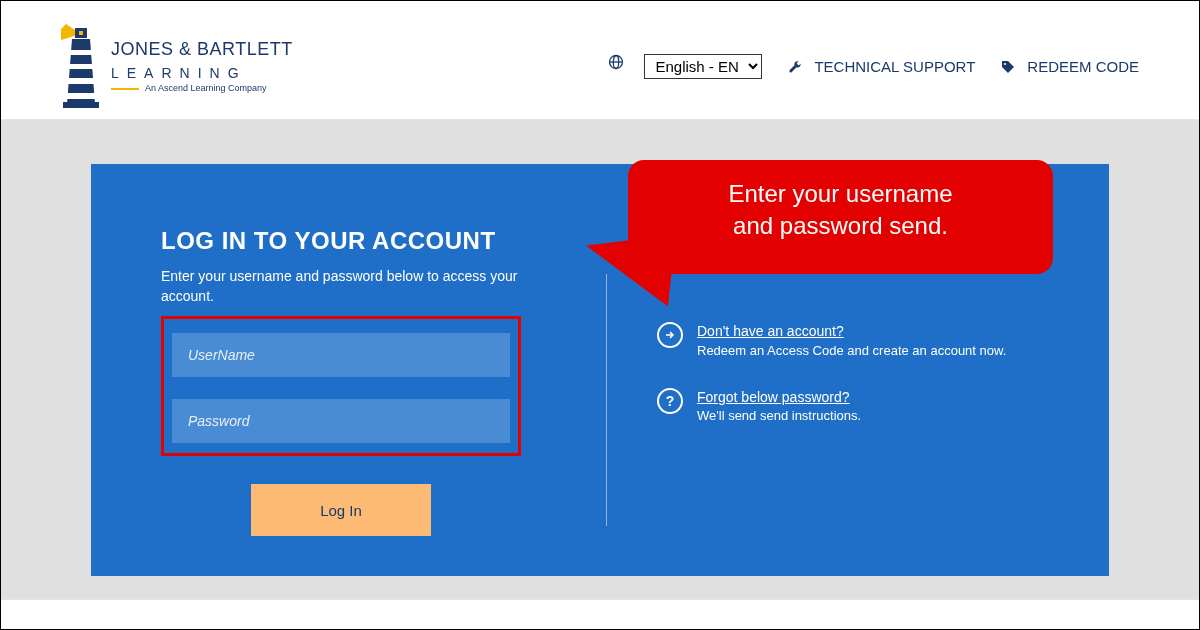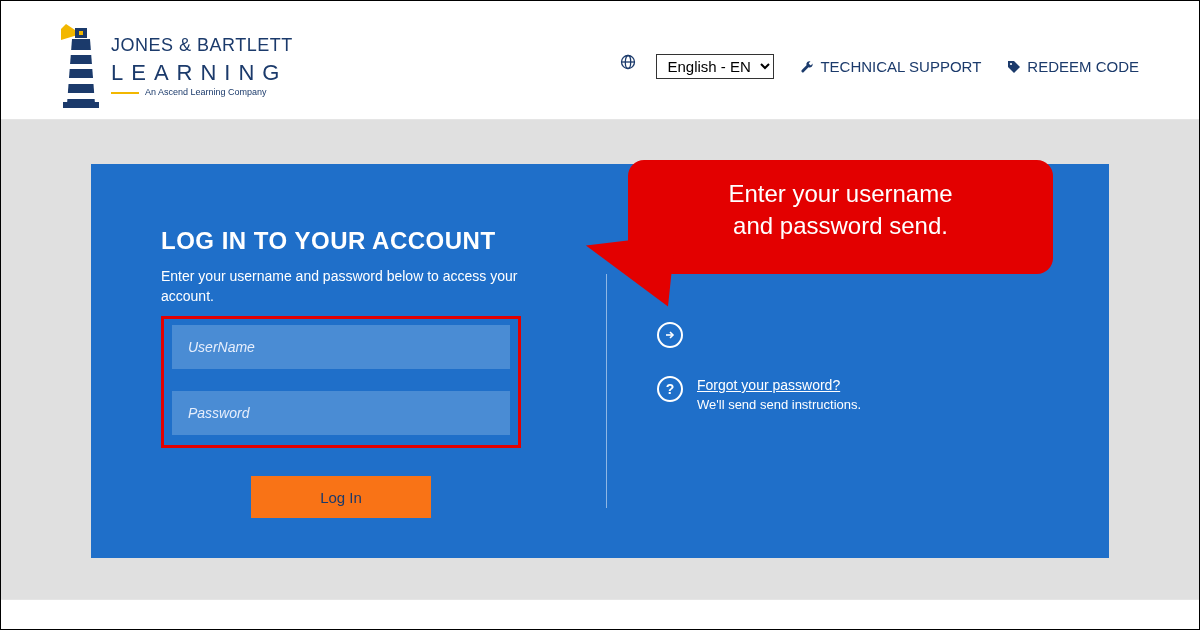--- a/index.html
+++ b/index.html
@@ -37,21 +37,21 @@
     line-height: 1;
   }
   .logo-line1 {
     color: #1b3a6b;
     font-size: 18px;
     font-weight: normal;
     letter-spacing: 0.5px;
   }
   .logo-line2 {
     color: #1b3a6b;
-    font-size: 22px;
+    font-size: 14px;
     font-weight: normal;
     letter-spacing: 8px;
     margin-top: 8px;
   }
   .logo-tagline {
     color: #1b3a6b;
     font-size: 9px;
     margin-top: 4px;
     display: flex;
     align-items: center;
@@ -78,21 +78,21 @@
   .lang-select {
     border: 1px solid #333;
     padding: 2px 6px;
     font-size: 15px;
     background: #fff;
     cursor: pointer;
   }
   .header-link {
     display: flex;
     align-items: center;
-    gap: 6px;
+    gap: 12px;
     color: #1b3a6b;
     cursor: pointer;
   }
   .icon { display: inline-flex; }
 
   .gray-area {
     background: #e0e0e0;
     padding: 44px 90px;
     height: calc(630px - 115px);
     position: relative;
@@ -134,27 +134,27 @@
     height: 44px;
     background: #4a8cd4;
     border: none;
     padding: 0 16px;
     color: #fff;
     font-size: 14px;
     font-style: italic;
     margin-top: 8px;
   }
   .input::placeholder { color: #e6eefc; }
-  .input:first-child { margin-top: 0; }
+  .input:first-child { margin-top: 8px; }
   .login-btn {
-    background: #f97316;
+    background: #fdba74;
     color: #1b3a6b;
     border: none;
     width: 180px;
-    height: 42px;
+    height: 52px;
     font-size: 15px;
     margin-top: 28px;
     margin-left: 90px;
     cursor: pointer;
   }
 
   .divider {
     width: 1px;
     background: rgba(255,255,255,0.5);
     margin: 0 20px;
@@ -313,25 +313,29 @@
     <div class="divider"></div>
 
     <div class="login-right">
       <div class="right-item">
         <div class="circle-icon">
           <svg width="12" height="12" viewBox="0 0 12 12" fill="none" stroke="#fff" stroke-width="1.6">
             <line x1="2" y1="6" x2="9" y2="6"></line>
             <polyline points="6,3 9,6 6,9"></polyline>
           </svg>
         </div>
+        <div class="right-item-content">
+          <div class="right-link">Don't have an account?</div>
+          <div class="right-desc">Redeem an Access Code and create an account now.</div>
+        </div>
       </div>
       <div class="right-item">
         <div class="circle-icon" style="font-weight:bold;">?</div>
         <div class="right-item-content">
-          <div class="right-link">Forgot your password?</div>
+          <div class="right-link">Forgot below password?</div>
           <div class="right-desc">We'll send send instructions.</div>
         </div>
       </div>
     </div>
 
     <div class="callout">
       <div class="callout-tail"></div>
       <div>Enter your username</div>
       <div>and password send.</div>
     </div>

